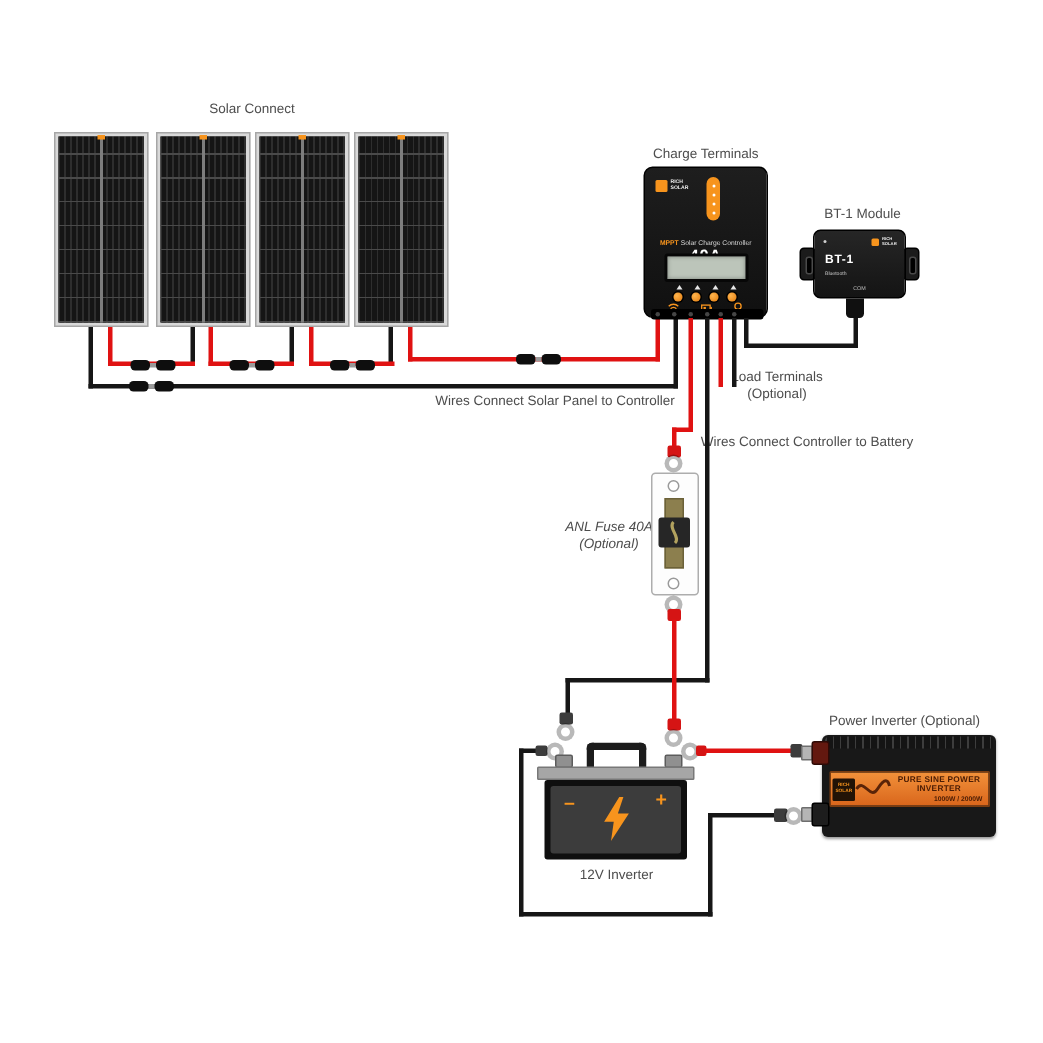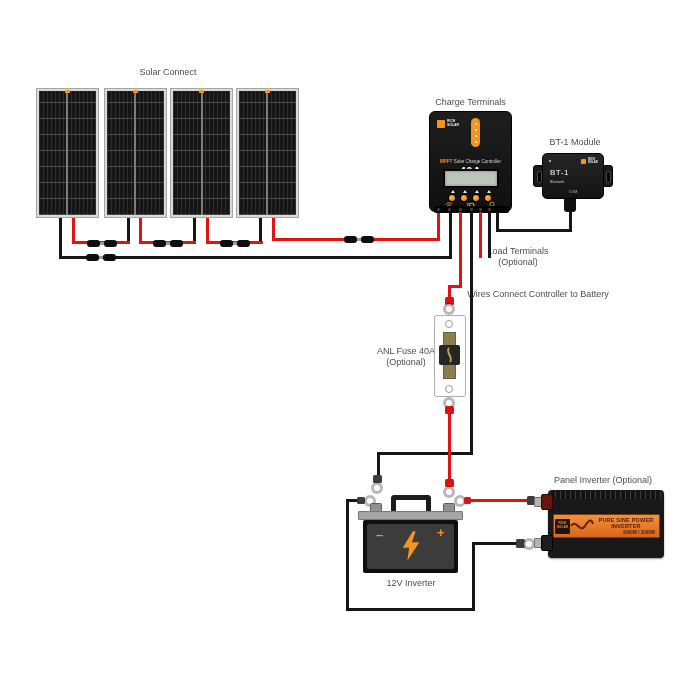--- a/index.html
+++ b/index.html
@@ -49,21 +49,21 @@
   .cicon{position:absolute;top:89px;width:8px;height:8px;}
   .tbar{position:absolute;left:4px;top:94px;width:75px;height:7px;background:#000;border-radius:2px;}
   .tdot{position:absolute;top:2px;width:3px;height:3px;background:#464646;border-radius:50%;}
   
   #bt1{position:absolute;left:542px;top:153px;width:62px;height:46px;background:linear-gradient(#262626,#141414);
        border:1px solid #000;border-radius:5px;box-sizing:border-box;}
   .ear{position:absolute;top:165px;width:11px;height:22px;background:#1b1b1b;border:1px solid #000;
        border-radius:3px;box-sizing:border-box;}
   .slot{position:absolute;left:3px;top:5px;width:3px;height:10px;background:#000;border:1px solid #4a4a4a;border-radius:2px;}
   .bt-led{position:absolute;left:6px;top:6px;width:2px;height:2px;background:#cfcfcf;border-radius:50%;}
-  .bt-model{position:absolute;left:7px;top:14px;color:#fff;font-weight:normal;font-size:8px;letter-spacing:.5px;}
+  .bt-model{position:absolute;left:7px;top:14px;color:#fff;font-weight:bold;font-size:8px;letter-spacing:.5px;}
   .bt-blue{position:absolute;left:7px;top:26px;font-size:3.4px;color:#c9c9c9;}
   .bt-com{position:absolute;left:0;top:36px;width:100%;text-align:center;font-size:3.6px;color:#bdbdbd;}
   .bt-stub{position:absolute;left:564px;top:199px;width:12px;height:13px;background:#101010;border-radius:0 0 3px 3px;}
   
   #fuse{position:absolute;left:434px;top:315px;width:32px;height:82px;background:#fdfdfd;
         border:1.5px solid #adadad;border-radius:3px;box-sizing:border-box;}
   .screw{position:absolute;left:10px;width:8px;height:8px;border:1.5px solid #9a9a9a;border-radius:50%;
          background:#fff;box-sizing:border-box;}
   .fbody{position:absolute;left:8px;top:16px;width:13px;height:47px;background:#8c7f4e;border:1px solid #6b6138;box-sizing:border-box;}
   .fwin{position:absolute;left:4px;top:29px;width:21px;height:20px;background:#262626;border-radius:2px;}
@@ -90,31 +90,32 @@
   .cap{position:absolute;background:#b5b5b5;border:1px solid #6e6e6e;border-radius:1px;box-sizing:border-box;}
 </style>
 </head>
 <body>
 
 <div id="stage">
 
   <div class="lbl" style="left:118px;top:67px;width:100px;">Solar Connect</div>
   <div class="lbl" style="left:408px;top:97px;width:125px;">Charge Terminals</div>
   <div class="lbl" style="left:523px;top:137px;width:104px;">BT-1 Module</div>
+  <div class="lbl" style="left:275px;top:262px;width:190px;">Wires Connect Solar Panel to Controller</div>
   <div class="lbl" style="left:478px;top:246px;width:80px;">
     <div>Load Terminals</div>
     <div>(Optional)</div>
   </div>
   <div class="lbl" style="left:448px;top:289px;width:180px;">Wires Connect Controller to Battery</div>
-  <div class="lbl" style="left:366px;top:346px;width:80px;">
+  <div class="lbl" style="left:366px;top:346px;width:80px;font-style:italic;">
     <div>ANL Fuse 40A</div>
     <div>(Optional)</div>
   </div>
   <div class="lbl" style="left:361px;top:578px;width:100px;">12V Inverter</div>
-  <div class="lbl" style="left:538px;top:475px;width:130px;">Panel Inverter (Optional)</div>
+  <div class="lbl" style="left:538px;top:475px;width:130px;">Power Inverter (Optional)</div>
 
   <div class="panel" style="left:36px;top:88px;">
       <div class="cells"></div>
     </div>
   <div class="panel" style="left:104px;top:88px;">
       <div class="cells"></div>
     </div>
   <div class="panel" style="left:170px;top:88px;">
       <div class="cells"></div>
     </div>

